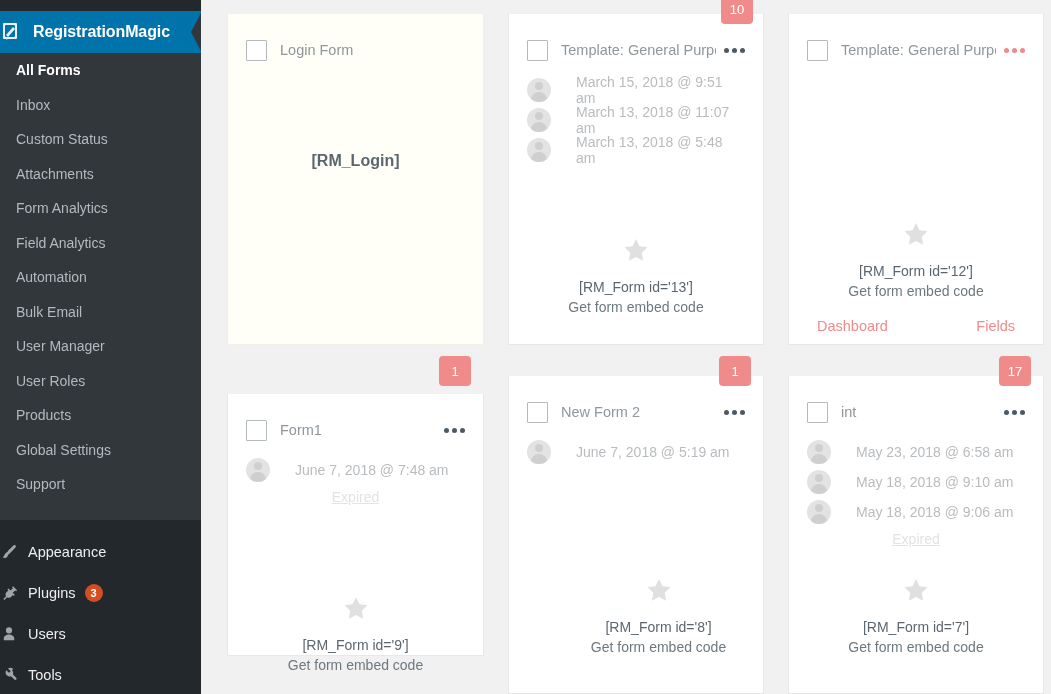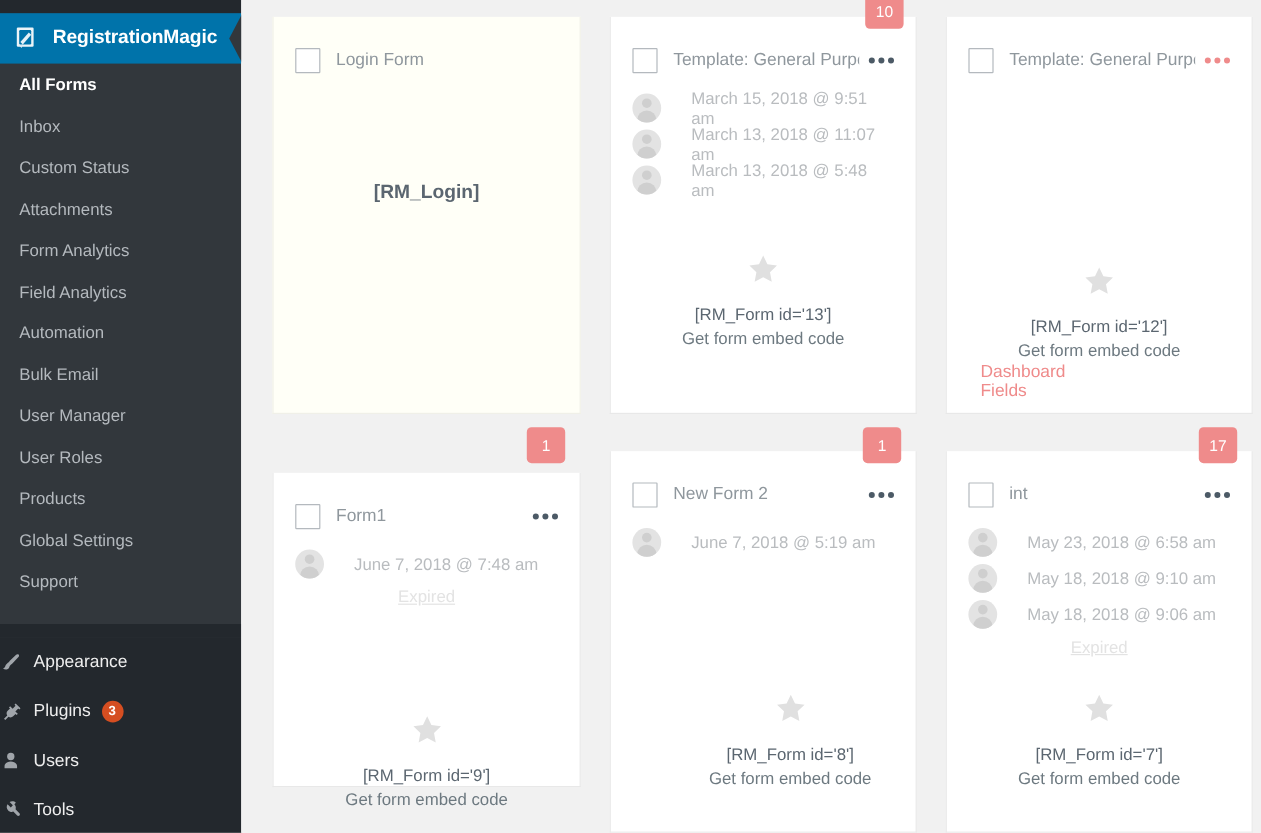--- a/index.html
+++ b/index.html
@@ -20,21 +20,20 @@
   .topbar-strip {
     position: absolute; left: 0; top: 0;
     width: 201px; height: 11px;
     background: #23282d;
   }
   .brand {
     position: absolute; left: 0; top: 11px;
     width: 201px; height: 42px;
     background: #0073aa;
     display: flex; align-items: center;
-    padding-left: 11px;
   }
   .brand-arrow {
     position: absolute; right: -1px; top: 0;
     width: 0; height: 0;
     border-top: 21px solid transparent;
     border-bottom: 21px solid transparent;
     border-right: 11px solid #32373c;
   }
   .brand-icon {
     width: 22px; height: 22px;
@@ -188,21 +187,20 @@
     color: #5a6670;
   }
   .sc-main { font-size: 14px; color:#5b6670; }
   .sc-sub { font-size: 14px; color: #6d7980; margin-top: 4px;}
   .star { display:block; margin: 0 auto 10px auto; }
 
   .card-links {
     position: absolute; left: 0; right: 0; bottom: 10px;
     display: flex; justify-content: space-between;
     padding: 0 28px;
-    flex-direction: column;
   }
   .card-links a {
     color: #ef8b8b;
     font-size: 14.5px;
     text-decoration: none;
     cursor: pointer;
   }
   .rm-login-code {
     position: absolute; left: 0; right: 0; top: 138px;
     text-align: center;
@@ -340,21 +338,21 @@
             </div>
             <div class="entry">
               <span class="avatar"></span>
               <span class="entry-date">March 13, 2018 @ 11:07 am</span>
             </div>
             <div class="entry">
               <span class="avatar"></span>
               <span class="entry-date">March 13, 2018 @ 5:48 am</span>
             </div>
           </div>
-          <div class="shortcode-center" style="top: 196px;">
+          <div class="shortcode-center" style="top: 222px;">
             <span class="star"><svg width="30" height="29" viewBox="0 0 24 24">
                 <path fill="#e0e0e0" d="M12 2.4l2.9 6 6.6.9-4.8 4.6 1.2 6.6L12 17.4 6.1 20.5l1.2-6.6L2.5 9.3l6.6-.9z"></path>
               </svg></span>
             <div class="sc-main">[RM_Form id='13']</div>
             <div class="sc-sub">Get form embed code</div>
           </div>
         </div>
         <div class="card" style="left: 587px; top: 14px; width: 256px; height: 331px;">
           <div class="card-head">
             <div class="cb"></div>

